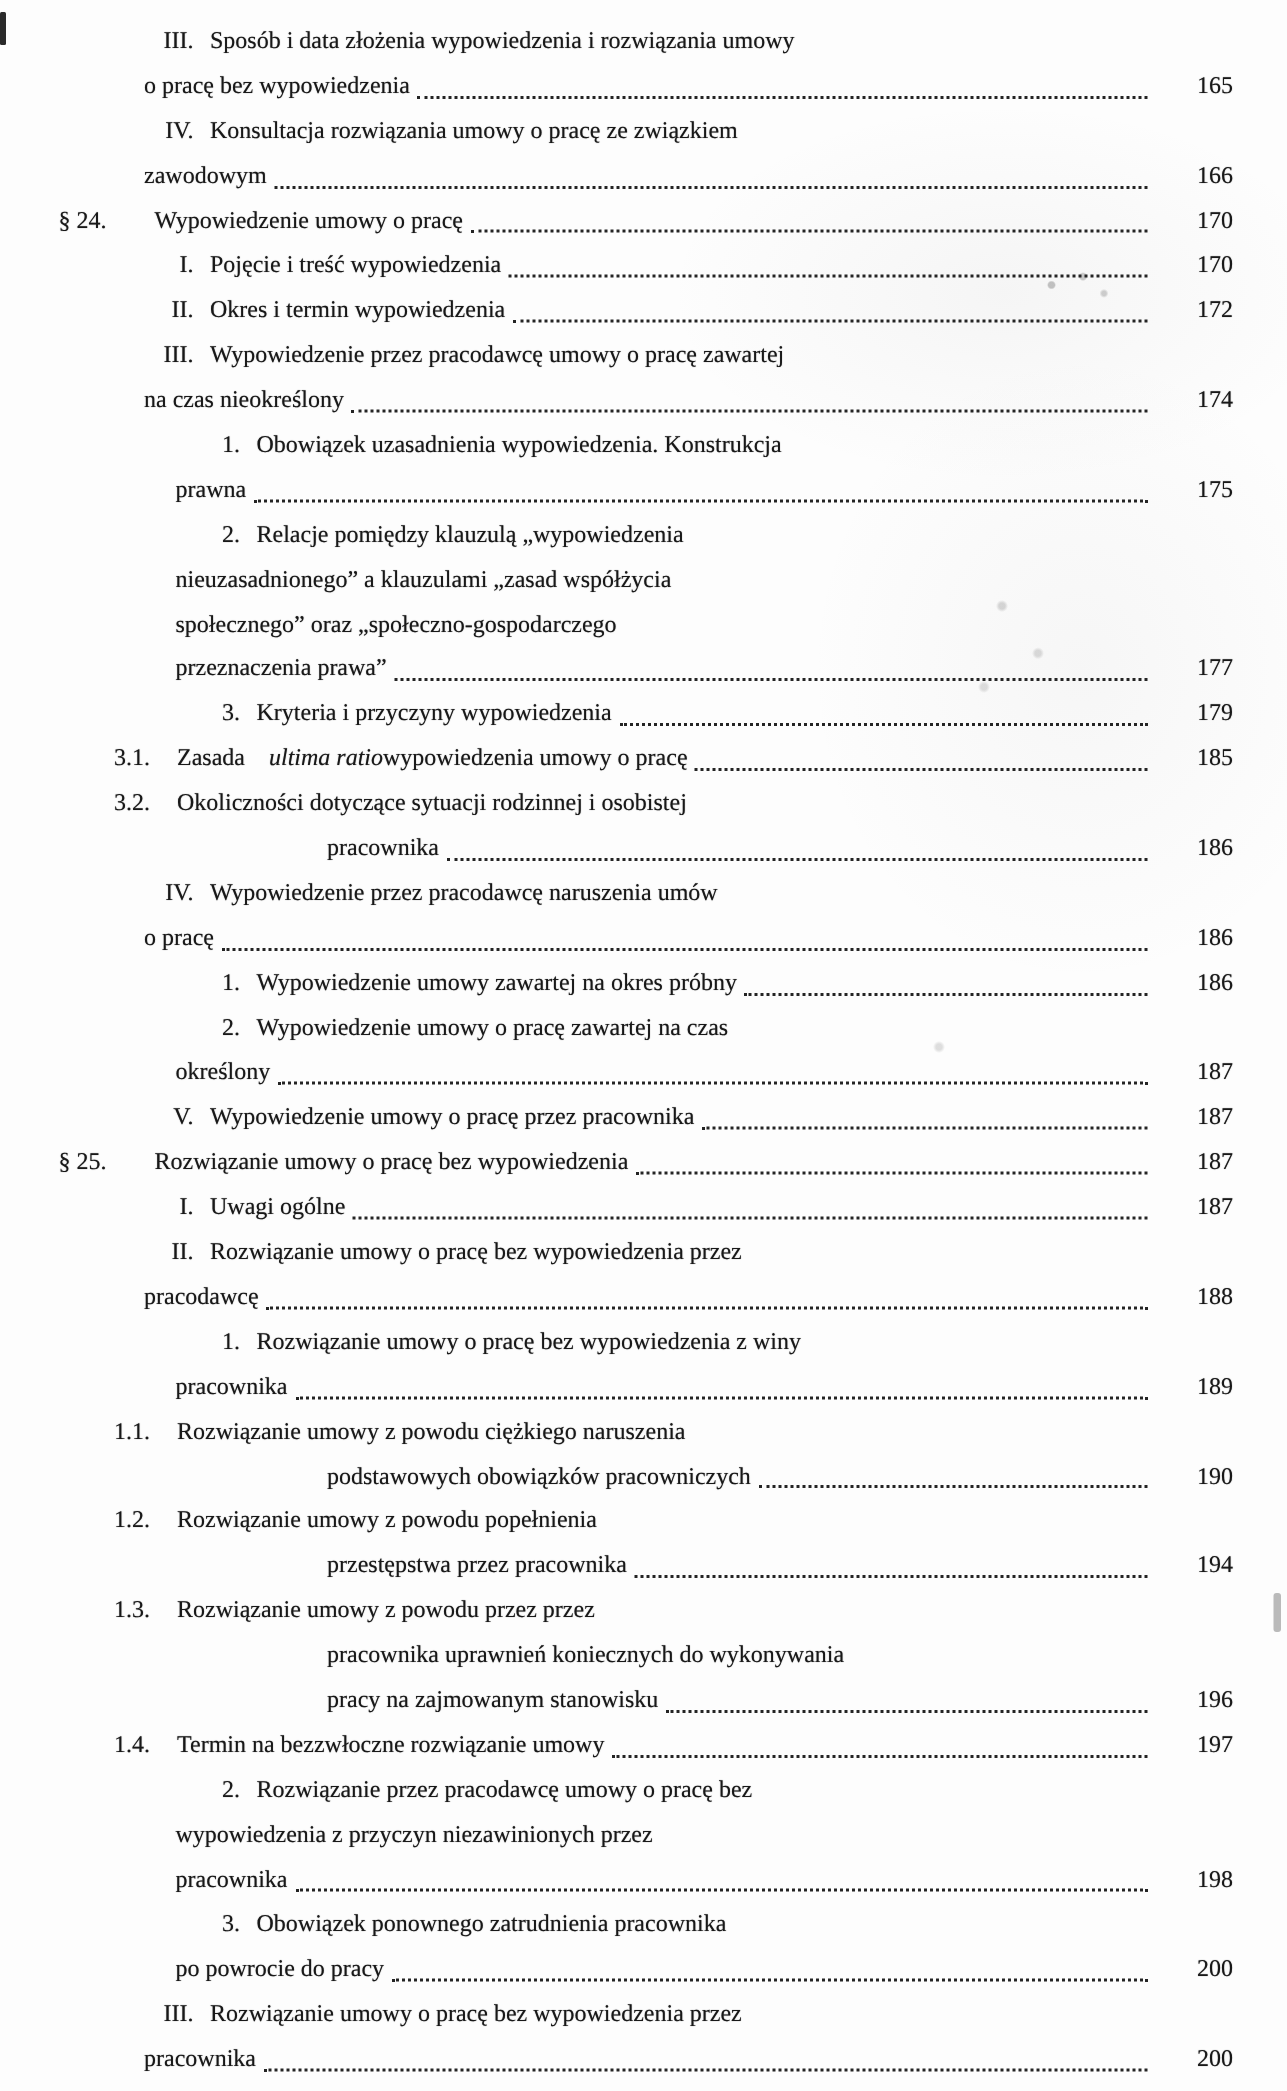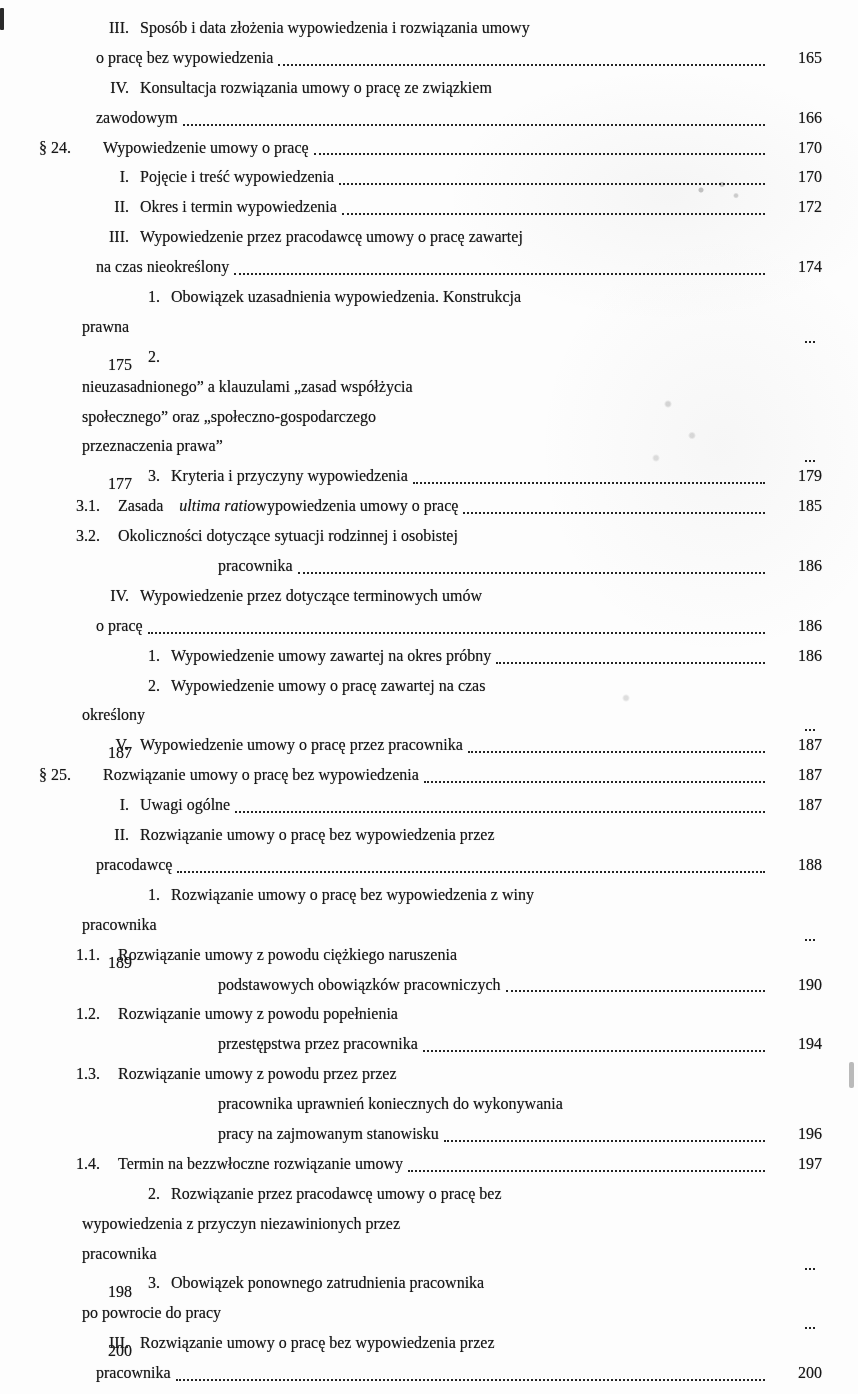--- a/index.html
+++ b/index.html
@@ -37,21 +37,21 @@
   .italic { font-style: italic; margin-left: 16px; }
 
   
   .lv-sec            { padding-left: 39px; }
   .lv-sec    > .lbl  { width: 64px; }
   .lv-roman          { padding-left: 84px; }
   .lv-roman  > .lbl  { width: 45px; text-align: right; margin-right: 11px; }
   .lv-roman-c        { padding-left: 96px; }
   .lv-num            { padding-left: 148px; }
   .lv-num    > .lbl  { width: 23px; }
-  .lv-num-c          { padding-left: 82px; flex-direction: column; }
+  .lv-num-c          { padding-left: 117px; }
   .lv-subnum         { padding-left: 76px; }
   .lv-subnum > .lbl  { width: 42px; }
   .lv-subnum-c       { padding-left: 218px; }
 
   .leader {
     flex: 1 1 auto;
     min-width: 10px;
     align-self: flex-end;
     margin: 0 7px 7px 5px;
     border-bottom: 2.5px dotted #242424;
@@ -163,20 +163,21 @@
   </div>
       <div class="line lv-num-c">
 
     <span class="txt">prawna</span>
 
     <span class="leader"></span>
     <span class="pagenum">175</span>
   </div>
       <div class="line lv-num">
     <span class="lbl">2.</span>
+    <span class="txt">Relacje pomiędzy klauzulą „wypowiedzenia</span>
 
   </div>
       <div class="line lv-num-c">
 
     <span class="txt">nieuzasadnionego” a klauzulami „zasad współżycia</span>
 
   </div>
       <div class="line lv-num-c">
 
     <span class="txt">społecznego” oraz „społeczno-gospodarczego</span>
@@ -212,21 +213,21 @@
   </div>
       <div class="line lv-subnum-c">
 
     <span class="txt">pracownika</span>
 
     <span class="leader"></span>
     <span class="pagenum">186</span>
   </div>
       <div class="line lv-roman">
     <span class="lbl">IV.</span>
-    <span class="txt">Wypowiedzenie przez dotyczące terminowych umów</span>
+    <span class="txt">Wypowiedzenie przez pracodawcę naruszenia umów</span>
 
   </div>
       <div class="line lv-roman-c">
 
     <span class="txt">o pracę</span>
 
     <span class="leader"></span>
     <span class="pagenum">186</span>
   </div>
       <div class="line lv-num">

